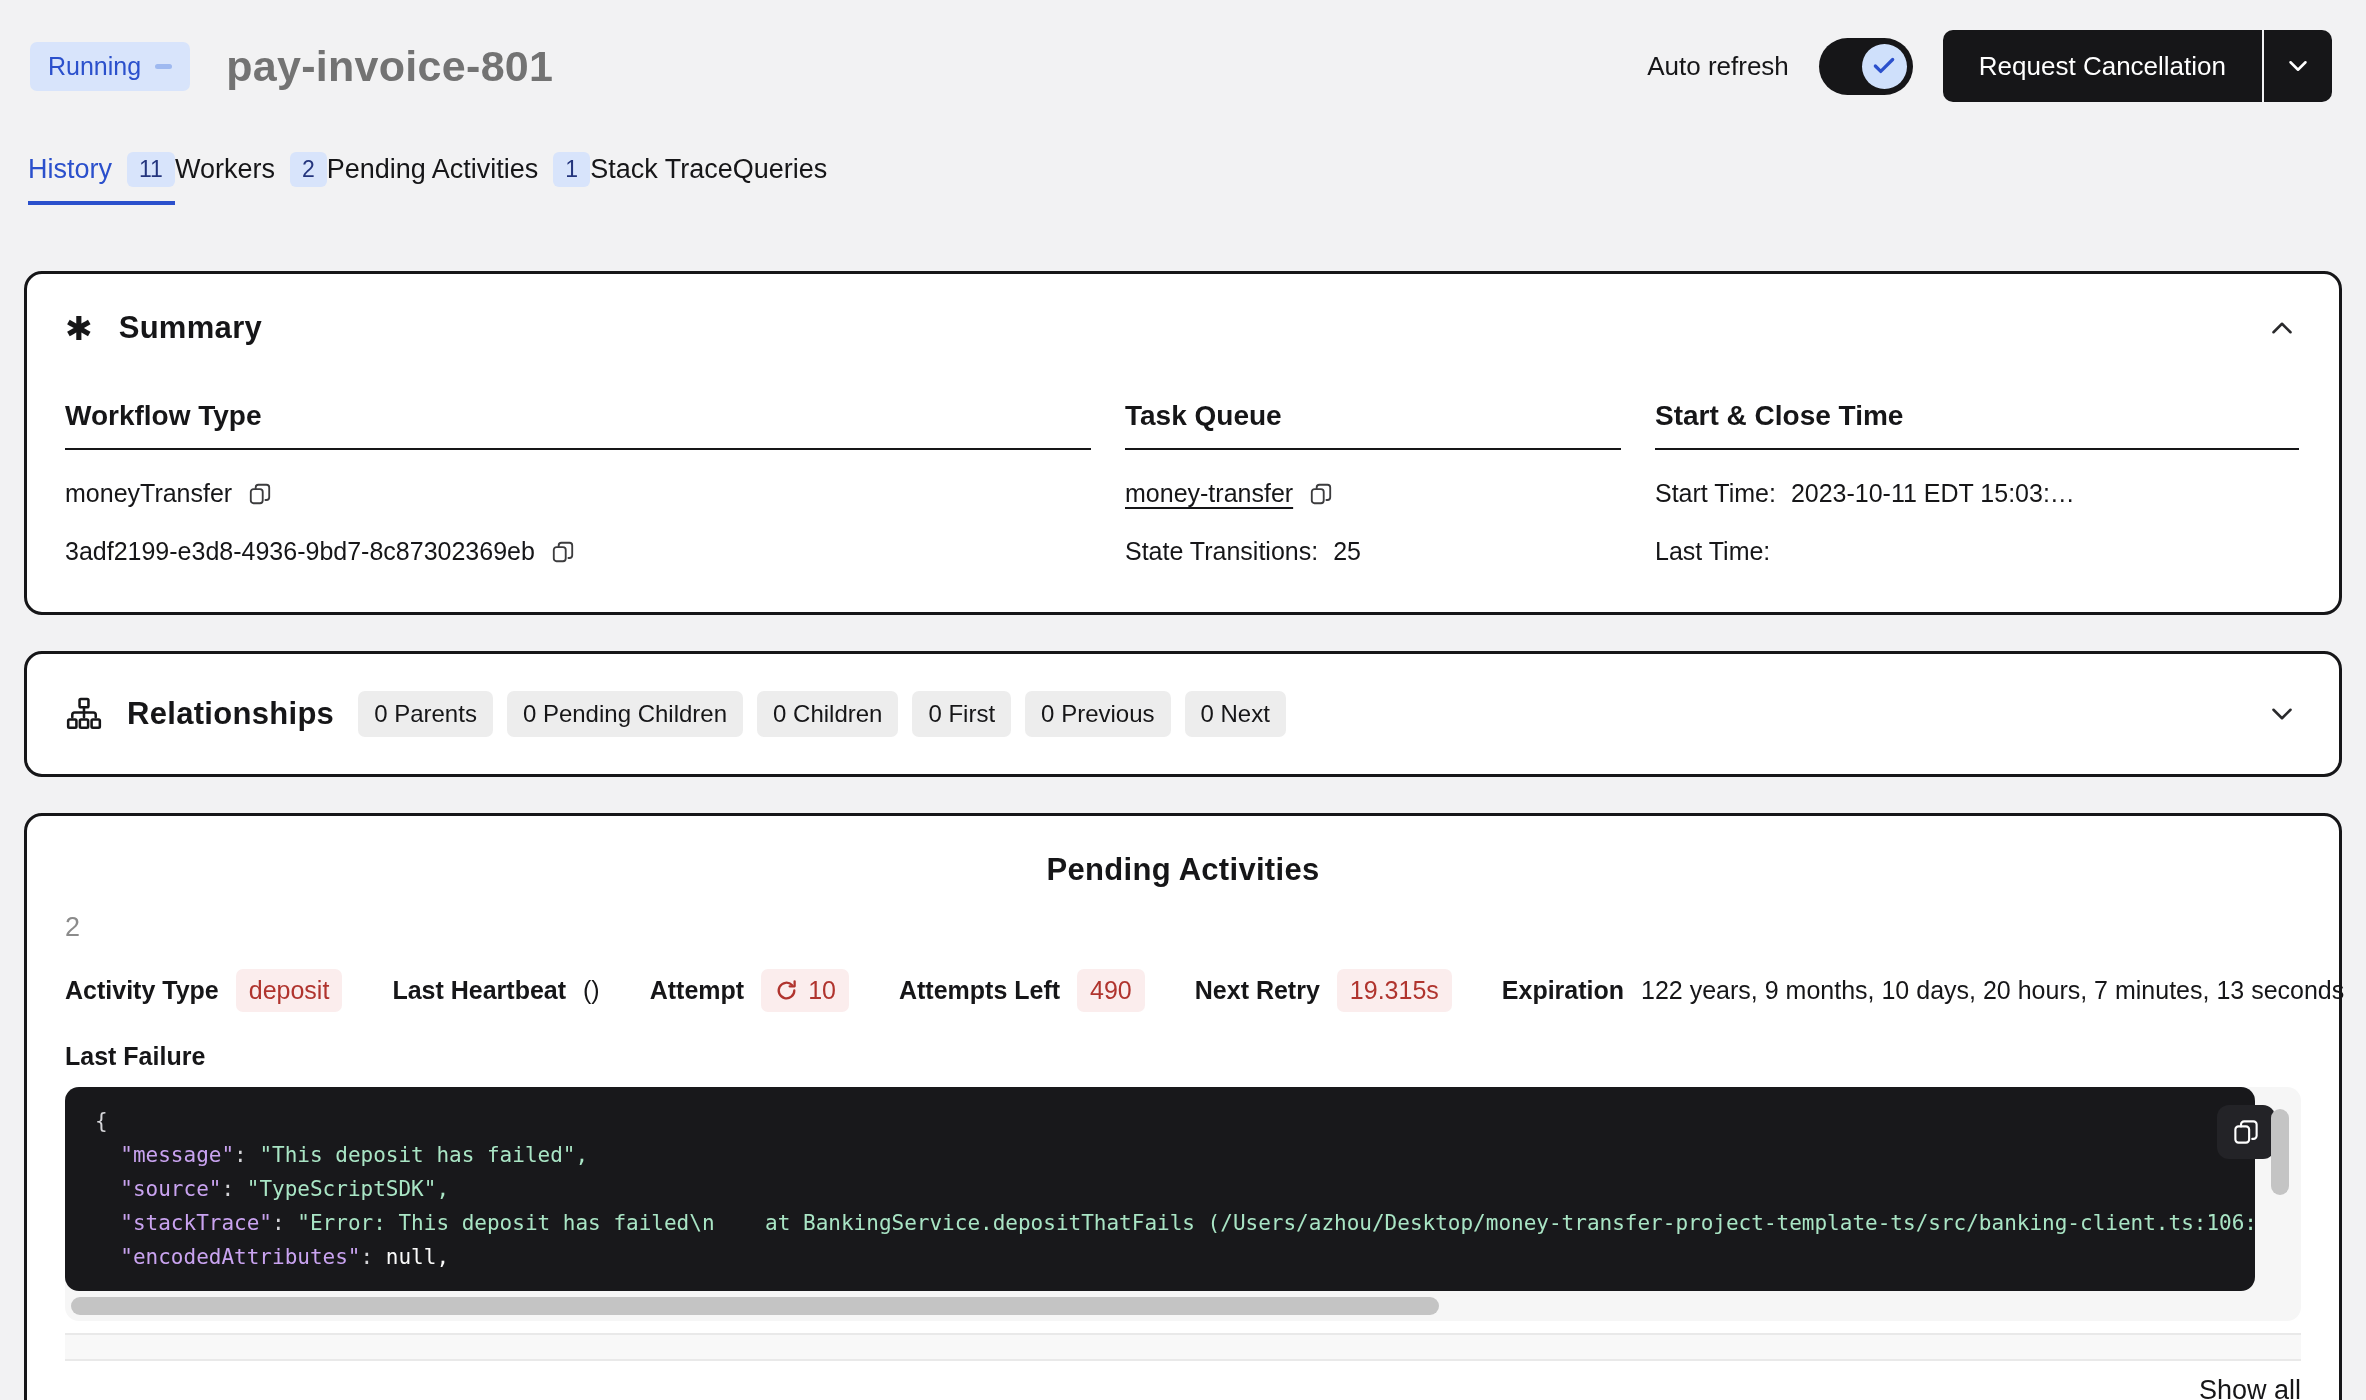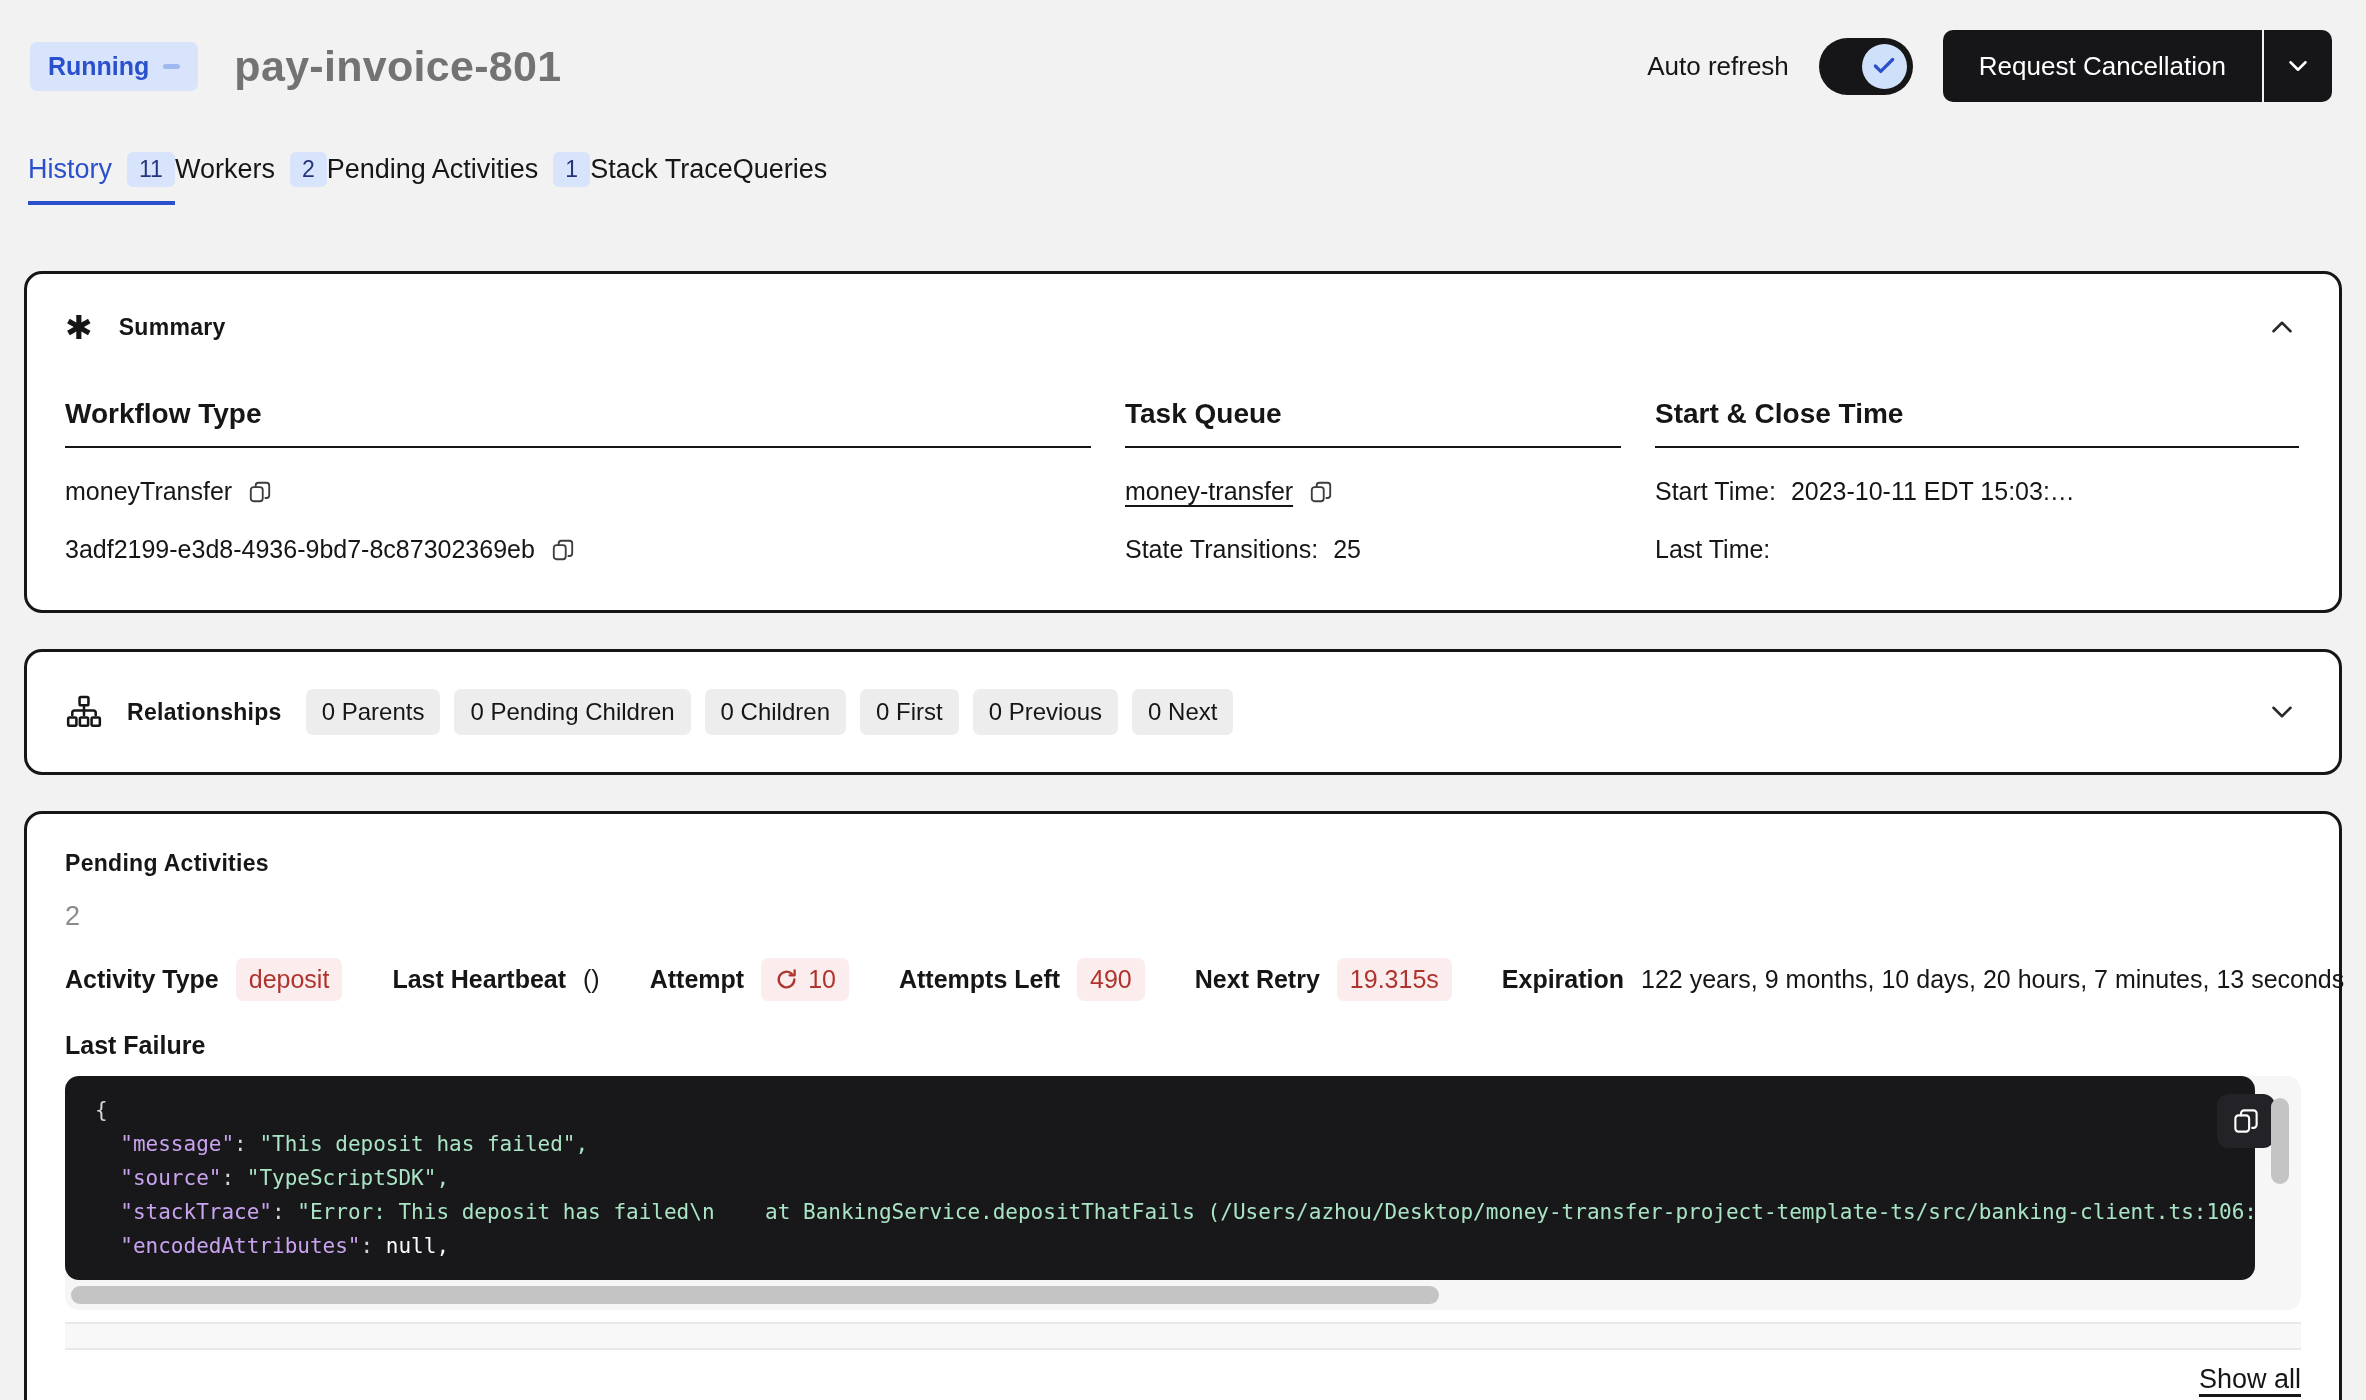--- a/index.html
+++ b/index.html
@@ -8,21 +8,21 @@
     background: #f2f2f3;
     font-family: "Liberation Sans", sans-serif;
     color: #161618;
   }
 
   
   .topbar { display: flex; align-items: center; padding: 28px 34px 0 30px; height: 104px; }
   .status-badge {
     display: inline-flex; align-items: center; gap: 14px;
     background: #d8e4fb; color: #2b50cc;
-    font-size: 25px; font-weight: 700;
+    font-size: 25px; font-weight: 400;
     padding: 10px 18px; border-radius: 7px;
   }
   .spinner-dash { width: 17px; height: 5px; border-radius: 3px; background: #9fb9f0; }
   .wf-title { font-size: 43px; font-weight: 700; margin-left: 36px; letter-spacing: 0.3px; color: #737373; }
   .topbar-right { margin-left: auto; display: flex; align-items: center; gap: 30px; }
   .auto-label { font-size: 26px; }
   .toggle { width: 94px; height: 57px; border-radius: 29px; background: #161618; position: relative; cursor: pointer; border: none; }
   .toggle-knob {
     position: absolute; right: 6px; top: 6px; width: 45px; height: 45px; border-radius: 50%;
     background: #cfe0fb; color: #2b50cc; display: flex; align-items: center; justify-content: center;
@@ -41,21 +41,21 @@
   }
   .tab.active { color: #2b50cc; border-bottom-color: #2b50cc; }
   .tab-badge {
     background: #d8e4fb; color: #24357d; font-size: 23px; font-weight: 500;
     padding: 4px 12px; border-radius: 6px;
   }
 
   
   .card { background: #fff; border: 3px solid #161618; border-radius: 18px; margin: 0 24px; }
   .card-head { display: flex; align-items: center; gap: 26px; }
-  .card-title { font-size: 23px; font-weight: 600; letter-spacing: 0.3px; }
+  .card-title { font-size: 31px; font-weight: 600; letter-spacing: 0.3px; text-align: center; }
   .icon-btn { background: none; border: none; color: #2a2a2c; cursor: pointer; display: flex; align-items: center; }
 
   
   .summary-card { margin-top: 66px; padding: 36px 40px 46px 38px; }
   .summary-icon { font-size: 33px; line-height: 1; }
   .chev-right { margin-left: auto; }
   .summary-grid { display: grid; grid-template-columns: 1026px 496px 1fr; column-gap: 34px; margin-top: 54px; }
   .col-heading { font-size: 28px; font-weight: 600; padding-bottom: 16px; border-bottom: 2px solid #161618; }
   .sum-row { margin-top: 29px; font-size: 25px; display: flex; align-items: center; gap: 15px; white-space: nowrap; }
   .copy-btn { background: none; border: none; color: #3c3c3e; cursor: pointer; display: flex; align-items: center; }

